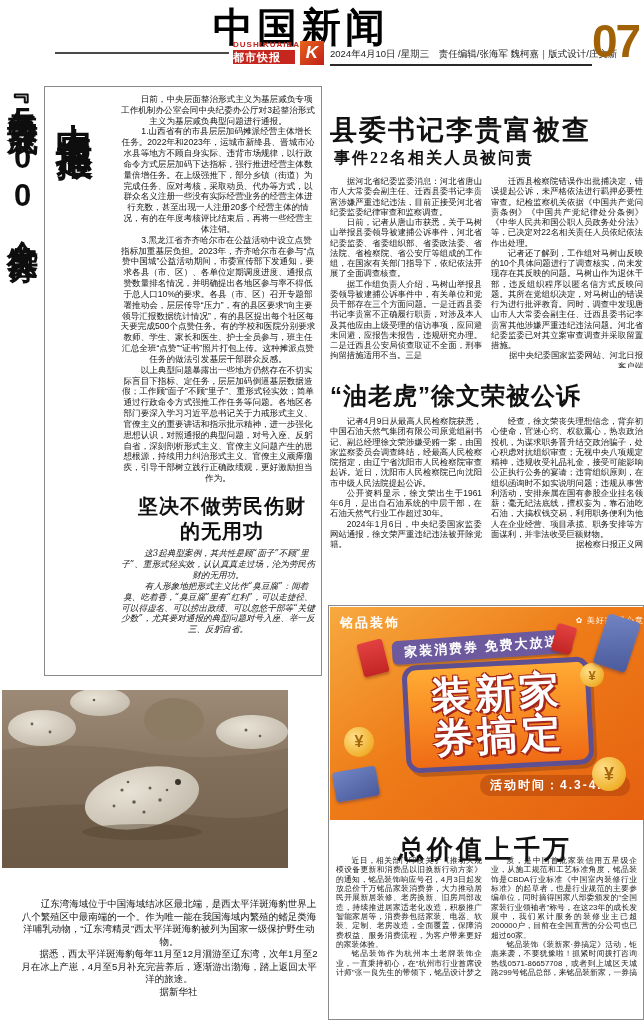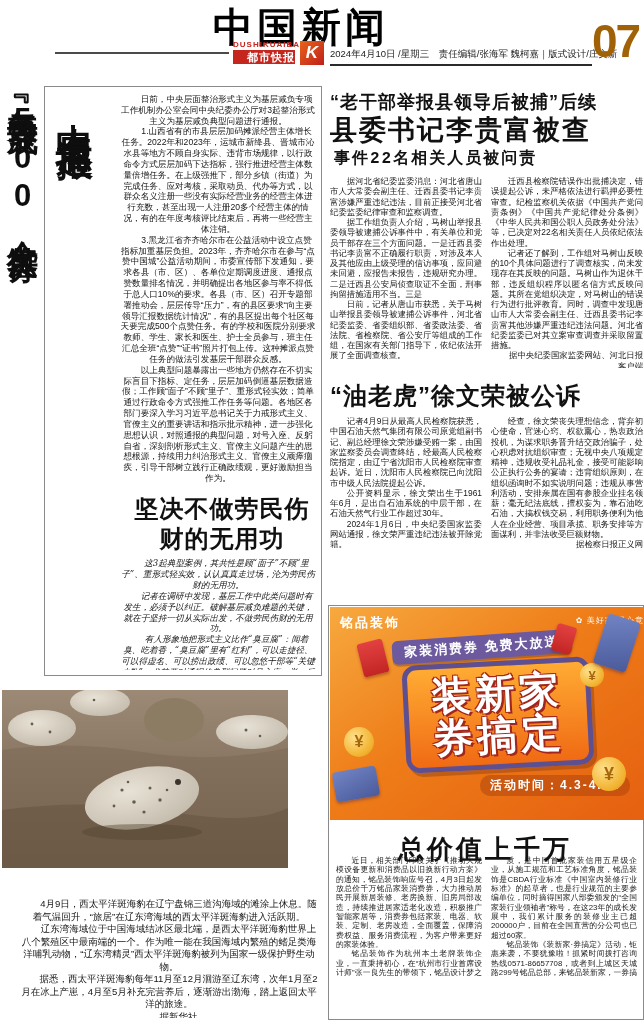--- a/index.html
+++ b/index.html
@@ -6,50 +6,50 @@
   .page{position:relative;width:644px;height:1024px;background:#ffffff;margin:0 auto;overflow:hidden;
         font-family:"Liberation Sans","DejaVu Sans",sans-serif;color:#111;}
   .abs{position:absolute;}
 
   
   .masthead{left:188px;top:0px;width:226px;text-align:center;font-size:40px;font-weight:900;
             color:#000000;letter-spacing:4px;}
   .rule-left{left:55px;top:52px;width:174px;height:2px;background:#4a4a4a;}
   .brand-en{left:233px;top:40px;font-size:8px;font-weight:bold;color:#c5271e;letter-spacing:1px;}
   .brand-box{left:233px;top:50px;width:62px;height:14px;background:#c5271e;color:#fff;
-             font-size:11px;font-weight:bold;text-align:right;line-height:14px;letter-spacing:1px;}
+             font-size:11px;font-weight:bold;text-align:left;line-height:14px;letter-spacing:1px;}
   .k-logo{left:300px;top:41px;width:24px;height:24px;background:linear-gradient(135deg,#e8641a,#c01f1a);
           color:#fff;font-weight:900;font-size:17px;display:flex;align-items:center;justify-content:center;font-style:italic;}
   .dateline{left:330px;top:48px;width:262px;font-size:9.5px;color:#222;white-space:nowrap;}
   .rule-date{left:330px;top:64px;width:262px;height:2px;background:#2a2a2a;}
   .page-num{left:592px;top:14px;width:50px;font-size:46px;font-weight:900;color:#a16207;letter-spacing:-2px;}
 
   
   .v-head{writing-mode:vertical-rl;text-orientation:upright;font-weight:900;color:#0e0e0e;}
   .quote-head{left:2px;top:84px;height:582px;font-size:31px;letter-spacing:3px;line-height:40px;}
   .story-box{left:44px;top:86px;width:276px;height:588px;border:1px solid #8a8a8a;}
   .inner-vhead{left:52px;top:94px;height:270px;font-size:37px;letter-spacing:4px;line-height:44px;}
   .lead-body{left:120px;top:94px;width:196px;height:398px;overflow:hidden;}
   .news{font-size:8.6px;line-height:1.26;text-align:justify;color:#151515;}
   .news p{margin:0;text-indent:2em;text-align:center;}
   .commentary{left:120px;top:494px;width:196px;height:176px;overflow:hidden;}
-  .comm-title{font-family:"DejaVu Serif","Liberation Serif",serif;font-weight:bold;font-size:24px;
+  .comm-title{font-family:"DejaVu Serif","Liberation Serif",serif;font-weight:bold;font-size:20px;
               letter-spacing:1px;text-align:center;margin:0 0 4px 8px;color:#101010;}
   .kai{font-family:"DejaVu Serif","Liberation Serif",serif;font-style:italic;}
   .credit{text-align:right;font-style:normal;}
 
   
   .seal-photo{left:2px;top:690px;width:286px;height:178px;}
   .seal-head{left:58px;top:872px;font-size:18px;font-weight:900;letter-spacing:1px;}
   .seal-body{left:20px;top:898px;width:298px;height:120px;overflow:hidden;font-size:9.5px;line-height:1.32;}
 
   
   .kicker{left:330px;top:90px;font-size:18px;font-weight:800;letter-spacing:1px;}
   .head-1{left:330px;top:112px;font-size:27px;font-weight:900;letter-spacing:2px;}
-  .subhead{left:334px;top:148px;font-size:16px;font-family:Liberation Mono, monospace;
+  .subhead{left:334px;top:148px;font-size:16px;font-family:Liberation Serif, serif;
            font-weight:bold;letter-spacing:2px;}
   .twocol{display:flex;gap:9px;}
   .twocol .col{width:152px;height:100%;overflow:hidden;}
   .arrest-body{left:330px;top:176px;width:313px;height:192px;}
   .head-2{left:330px;top:380px;font-size:24px;font-weight:900;letter-spacing:1px;}
   .oil-body{left:330px;top:416px;width:313px;height:186px;}
   .rnews{font-size:8.4px;line-height:1.22;text-align:justify;color:#161616;}
   .rnews p{margin:0;text-indent:2em;}
 
   
@@ -104,21 +104,20 @@
   <div class="abs lead-body news">
     <p>日前，中央层面整治形式主义为基层减负专项工作机制办公室会同中央纪委办公厅对3起整治形式主义为基层减负典型问题进行通报。</p>
     <p>1.山西省有的市县层层加码摊派经营主体增长任务。2022年和2023年，运城市新绛县、晋城市沁水县等地方不顾自身实际、违背市场规律，以行政命令方式层层加码下达指标，强行推进经营主体数量倍增任务。在上级强推下，部分乡镇（街道）为完成任务、应对考核，采取动员、代办等方式，以群众名义注册一些没有实际经营业务的经营主体进行充数，甚至出现一人注册20多个经营主体的情况，有的在年度考核评比结束后，再将一些经营主体注销。</p>
     <p>3.黑龙江省齐齐哈尔市在公益活动中设立点赞指标加重基层负担。2023年，齐齐哈尔市在参与“点赞中国城”公益活动期间，市委宣传部下发通知，要求各县（市、区）、各单位定期调度进度、通报点赞数量排名情况，并明确提出各地区参与率不得低于总人口10%的要求。各县（市、区）召开专题部署推动会，层层传导“压力”，有的县区要求“向主要领导汇报数据统计情况”，有的县区提出每个社区每天要完成500个点赞任务。有的学校和医院分别要求教师、学生、家长和医生、护士全员参与，班主任汇总全班“点赞”“证书”照片打包上传。这种摊派点赞任务的做法引发基层干部群众反感。</p>
     <p>以上典型问题暴露出一些地方仍然存在不切实际盲目下指标、定任务，层层加码倒逼基层数据造假；工作顾“面子”不顾“里子”、重形式轻实效；简单通过行政命令方式强推工作任务等问题。各地区各部门要深入学习习近平总书记关于力戒形式主义、官僚主义的重要讲话和指示批示精神，进一步强化思想认识，对照通报的典型问题，对号入座、反躬自省，深刻剖析形式主义、官僚主义问题产生的思想根源，持续用力纠治形式主义、官僚主义顽瘴痼疾，引导干部树立践行正确政绩观，更好激励担当作为。</p>
   </div>
 
   <div class="abs commentary news">
     <div class="comm-title">坚决不做劳民伤财的无用功</div>
     <p class="kai">这3起典型案例，其共性是顾“面子”不顾“里子”、重形式轻实效，认认真真走过场，沦为劳民伤财的无用功。</p>
-    <p class="kai">记者在调研中发现，基层工作中此类问题时有发生，必须予以纠正。破解基层减负难题的关键，就在于坚持一切从实际出发，不做劳民伤财的无用功。</p>
     <p class="kai">有人形象地把形式主义比作“臭豆腐”：闻着臭、吃着香，“臭豆腐”里有“红利”，可以走捷径、可以得虚名、可以捞出政绩、可以忽悠干部等“关键少数”，尤其要对通报的典型问题对号入座、举一反三、反躬自省。</p>
 
   </div>
 
   <svg class="abs seal-photo" viewBox="0 0 286 178" xmlns="http://www.w3.org/2000/svg">
     <defs>
       <linearGradient id="mud" x1="0" y1="0" x2="0" y2="1">
         <stop offset="0" stop-color="#9c8a76"></stop>
           <stop offset="0.5" stop-color="#85735f"></stop>
           <stop offset="1" stop-color="#6e5c48"></stop>
@@ -148,34 +147,32 @@
         <circle cx="126" cy="92" r="1.3"></circle>
         <circle cx="30" cy="34" r="1.4"></circle>
       <circle cx="48" cy="42" r="1.4"></circle>
         <circle cx="92" cy="10" r="1.3"></circle>
         <circle cx="244" cy="40" r="1.5"></circle>
       <circle cx="258" cy="46" r="1.3"></circle>
     </g>
     <ellipse cx="140" cy="142" rx="60" ry="8" fill="#55452f" opacity="0.45"></ellipse>
   </svg>
   <div class="abs seal-body news">
-    <p>4月9日，西太平洋斑海豹在辽宁盘锦三道沟海域的滩涂上休息。随着气温回升，“旅居”在辽东湾海域的西太平洋斑海豹进入活跃期。</p>
     <p>辽东湾海域位于中国海域结冰区最北端，是西太平洋斑海豹世界上八个繁殖区中最南端的一个。作为唯一能在我国海域内繁殖的鳍足类海洋哺乳动物，“辽东湾精灵”西太平洋斑海豹被列为国家一级保护野生动物。</p>
     <p>据悉，西太平洋斑海豹每年11月至12月洄游至辽东湾，次年1月至2月在冰上产崽，4月至5月补充完营养后，逐渐游出渤海，踏上返回太平洋的旅途。</p>
     <p class="credit">据新华社</p>
   </div>
 
-  <div class="abs kicker">“老干部举报县领导后被捕”后续</div>
   <div class="abs head-1">县委书记李贵富被查</div>
   <div class="abs subhead">事件22名相关人员被问责</div>
   <div class="abs twocol arrest-body rnews">
     <div class="col">
       <p>据河北省纪委监委消息：河北省唐山市人大常委会副主任、迁西县委书记李贵富涉嫌严重违纪违法，目前正接受河北省纪委监委纪律审查和监察调查。</p>
+      <p>日前，记者从唐山市获悉，关于马树山举报县委领导被逮捕公诉事件，河北省纪委监委、省委组织部、省委政法委、省法院、省检察院、省公安厅等组成的工作组，在国家有关部门指导下，依纪依法开展了全面调查核查。</p>
       <p>据工作组负责人介绍，马树山举报县委领导被逮捕公诉事件中，有关单位和党员干部存在三个方面问题。一是迁西县委书记李贵富不正确履行职责，对涉及本人及其他应由上级受理的信访事项，应回避未回避，应报告未报告，违规研究办理。二是迁西县公安局侦查取证不全面，刑事拘留措施适用不当。三是</p>
-      <p>日前，记者从唐山市获悉，关于马树山举报县委领导被逮捕公诉事件，河北省纪委监委、省委组织部、省委政法委、省法院、省检察院、省公安厅等组成的工作组，在国家有关部门指导下，依纪依法开展了全面调查核查。</p>
     </div>
     <div class="col">
       <p>迁西县检察院错误作出批捕决定，错误提起公诉，未严格依法进行羁押必要性审查。纪检监察机关依据《中国共产党问责条例》《中国共产党纪律处分条例》《中华人民共和国公职人员政务处分法》等，已决定对22名相关责任人员依纪依法作出处理。</p>
       <p>记者还了解到，工作组对马树山反映的10个具体问题进行了调查核实，尚未发现存在其反映的问题。马树山作为退休干部，违反组织程序以匿名信方式反映问题。其所在党组织决定，对马树山的错误行为进行批评教育。同时，调查中发现唐山市人大常委会副主任、迁西县委书记李贵富其他涉嫌严重违纪违法问题。河北省纪委监委已对其立案审查调查并采取留置措施。</p>
       <p class="credit">据中央纪委国家监委网站、河北日报客户端</p>
     </div>
   </div>
 
   <div class="abs head-2">“油老虎”徐文荣被公诉</div>
   <div class="abs twocol oil-body rnews">

